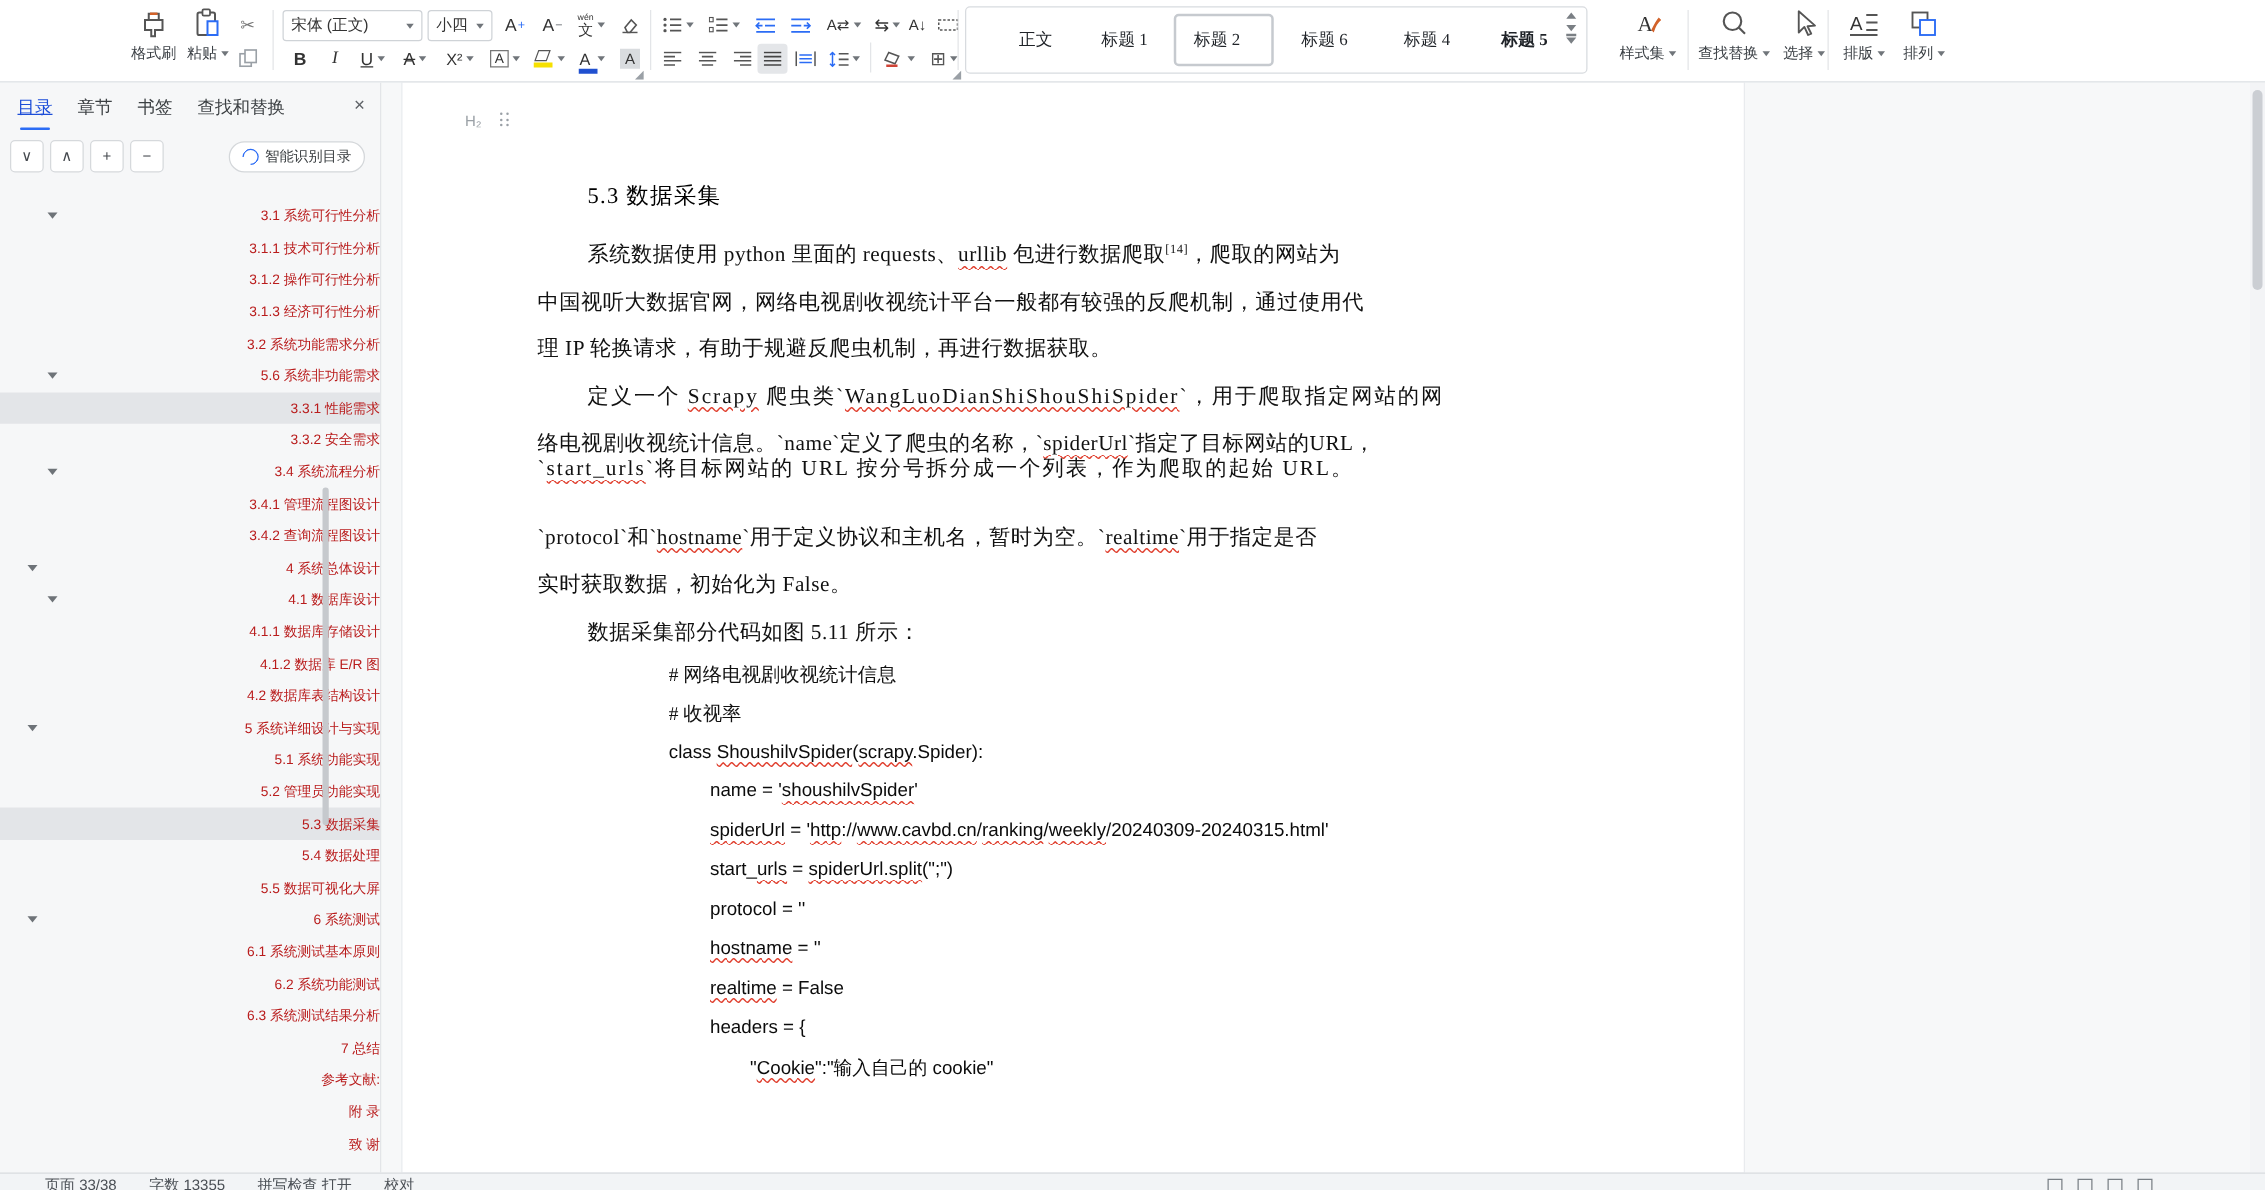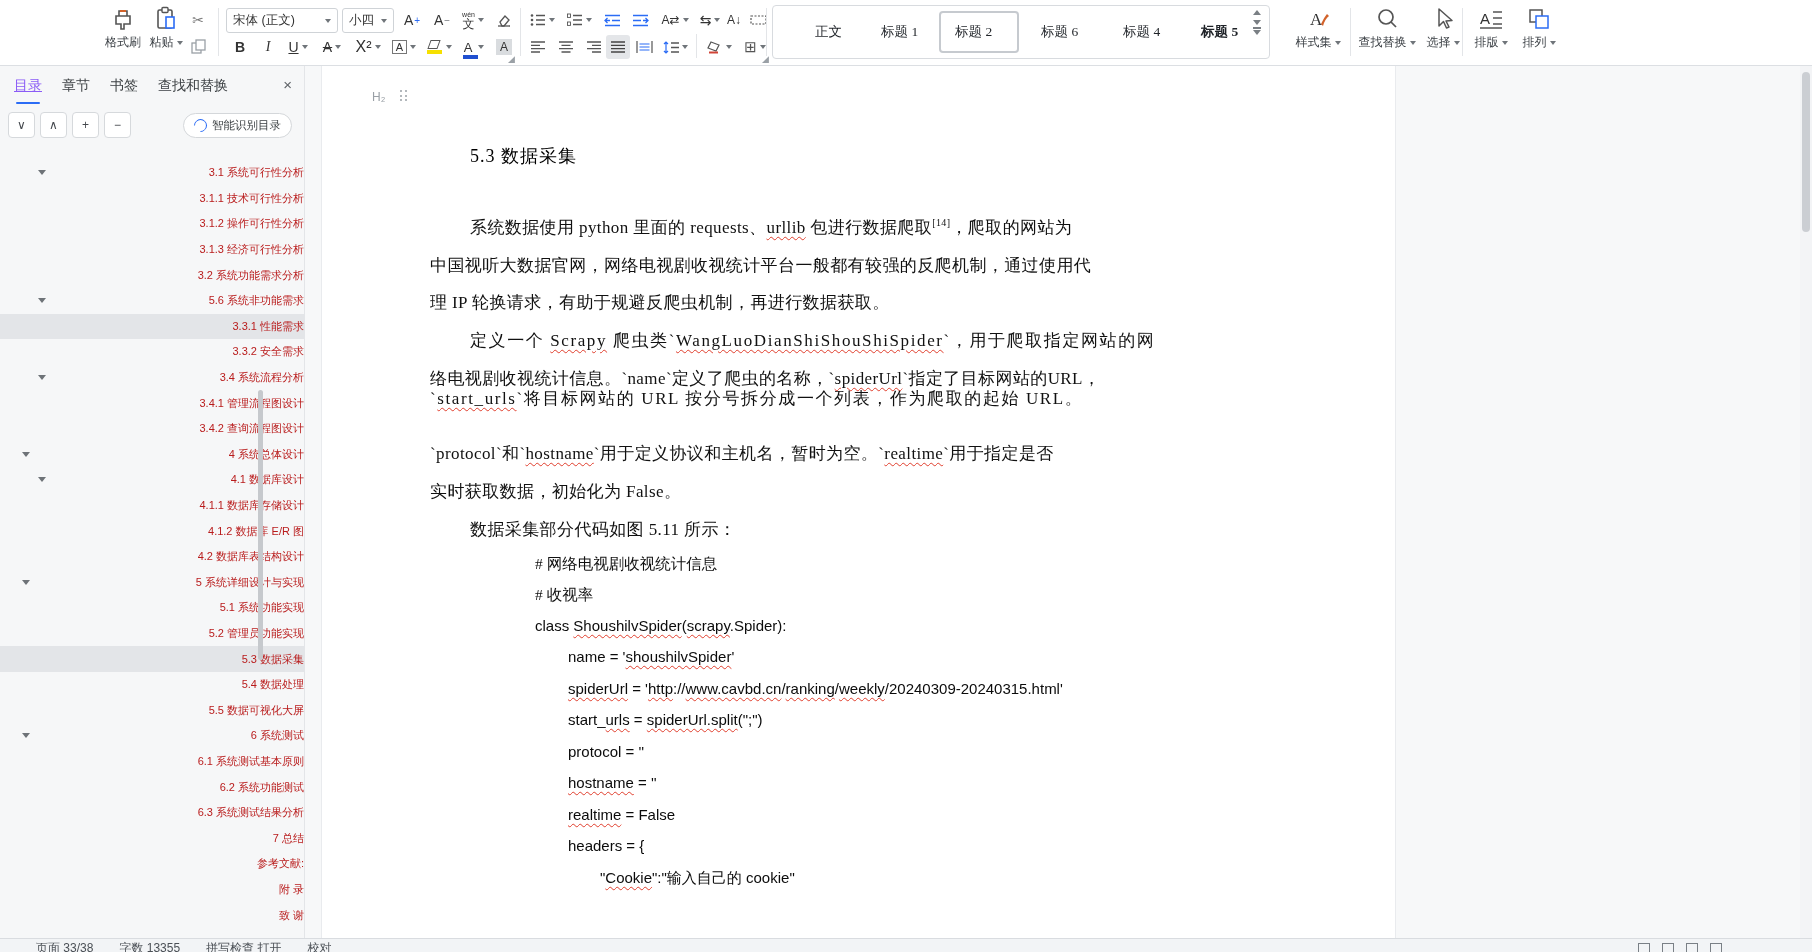--- a/index.html
+++ b/index.html
@@ -46,21 +46,21 @@
   .gc.more { border-top:5px solid #7a7f84; position:relative; }
   .gc.more:after { content:""; position:absolute; left:-4px; top:-8px; width:8px; height:1.5px; background:#7a7f84; }
   .corner { position:absolute; font-size:9px; color:#9aa0a6; }
 
   
   .sidebar { position:absolute; left:0; top:66px; width:305px; height:872px;
     background:#f6f7f8; border-right:1px solid #e3e5e8; }
   .stabs { position:absolute; left:0; top:0; width:100%; height:40px; display:flex;
     align-items:center; gap:20px; padding-left:14px; font-size:14px; color:#3c4043; }
   .stab { position:relative; cursor:default; white-space:nowrap; }
-  .stab.active { color:#8b5cf6;text-decoration:underline; }
+  .stab.active { color:#1d4ed8;text-decoration:underline; }
   .stab.active:after { content:""; position:absolute; left:2px; right:2px; bottom:-9px;
     height:2.5px; background:#2b6cf5; border-radius:2px; }
   .sclose { position:absolute; right:12px; top:10px; font-size:15px; color:#5f6368; }
   .sctrl { position:absolute; left:8px; top:46px; display:flex; gap:5px; }
   .sq { width:27px; height:26px; border:1px solid #d6d9dc; background:#fff; border-radius:4px;
     display:flex; align-items:center; justify-content:center; font-size:12px; color:#45494e; }
   .smartbtn { position:absolute; right:12px; top:47px; height:25px; border:1px solid #d4d7da;
     background:#fff; border-radius:13px; display:flex; align-items:center; gap:5px;
     padding:0 10px; font-size:11.5px; color:#3c4043; }
   .gauge { width:13px; height:13px; border-radius:50%; border:1.6px solid #2b6cf5;
@@ -78,21 +78,21 @@
     background:#c6c9cd; border-radius:3px; }
 
   
   .canvas { position:absolute; left:306px; top:66px; width:1494px; height:872px; background:#f7f8f9; }
   .page { position:absolute; left:16px; top:0; width:1073px; height:872px; background:#fff;
     box-shadow:0 0 0 1px #e9ebee; }
   .h2tag { position:absolute; left:50px; top:24px; font-size:12px; color:#9aa0a6; }
   .handle { position:absolute; left:78px; top:24px; display:grid;
     grid-template-columns:3px 3px; grid-auto-rows:3px; gap:1.5px; }
   .handle i { width:2px; height:2px; background:#9aa0a6; border-radius:50%; }
-  .dline { position:absolute; white-space:nowrap; color:#111;margin-top:24px; }
+  .dline { position:absolute; white-space:nowrap; color:#111; }
   .dline.serif { font-family:"Liberation Serif","DejaVu Serif",serif; font-size:17px; letter-spacing:0.4px; }
   .dline.wide { letter-spacing:1.6px; }
   .dline.comment { font-family:"Liberation Serif","DejaVu Serif",serif; font-size:15.5px; }
   .dline.code { font-family:"Liberation Sans","DejaVu Sans",sans-serif; font-size:15px; color:#0b0b0b; }
   .dhead { position:absolute; left:148px; top:78px; font-size:18px; color:#000;
     font-family:"Liberation Serif","DejaVu Serif",serif; letter-spacing:1px; }
   .wavy { text-decoration-line:underline; text-decoration-style:wavy;
     text-decoration-color:#e03e2d; text-decoration-thickness:1px; text-underline-offset:3px; }
   .sup { font-size:10px; vertical-align:super; }
 
@@ -180,21 +180,21 @@
       <span>I</span>
     </div>
   <div class="mini" style="left:282px;top:35px;width:32px;">
       <span class="ustyle">U</span>
       <span class="cr"></span>
     </div>
   <div class="mini" style="left:316px;top:35px;width:32px;">
       <span class="strike">A</span>
       <span class="cr"></span>
     </div>
-  <div class="mini" style="left:350px;top:35px;width:36px;font-size:16px;">
+  <div class="mini" style="left:350px;top:35px;width:36px;font-size:13px;">
       <span>X²</span>
       <span class="cr"></span>
     </div>
   <div class="mini" style="left:388px;top:35px;width:32px;">
       <span class="cborder">A</span>
       <span class="cr"></span>
     </div>
   <div class="mini" style="left:422px;top:35px;width:34px;">
     <span class="hlpen">
         <span class="nib"></span>

